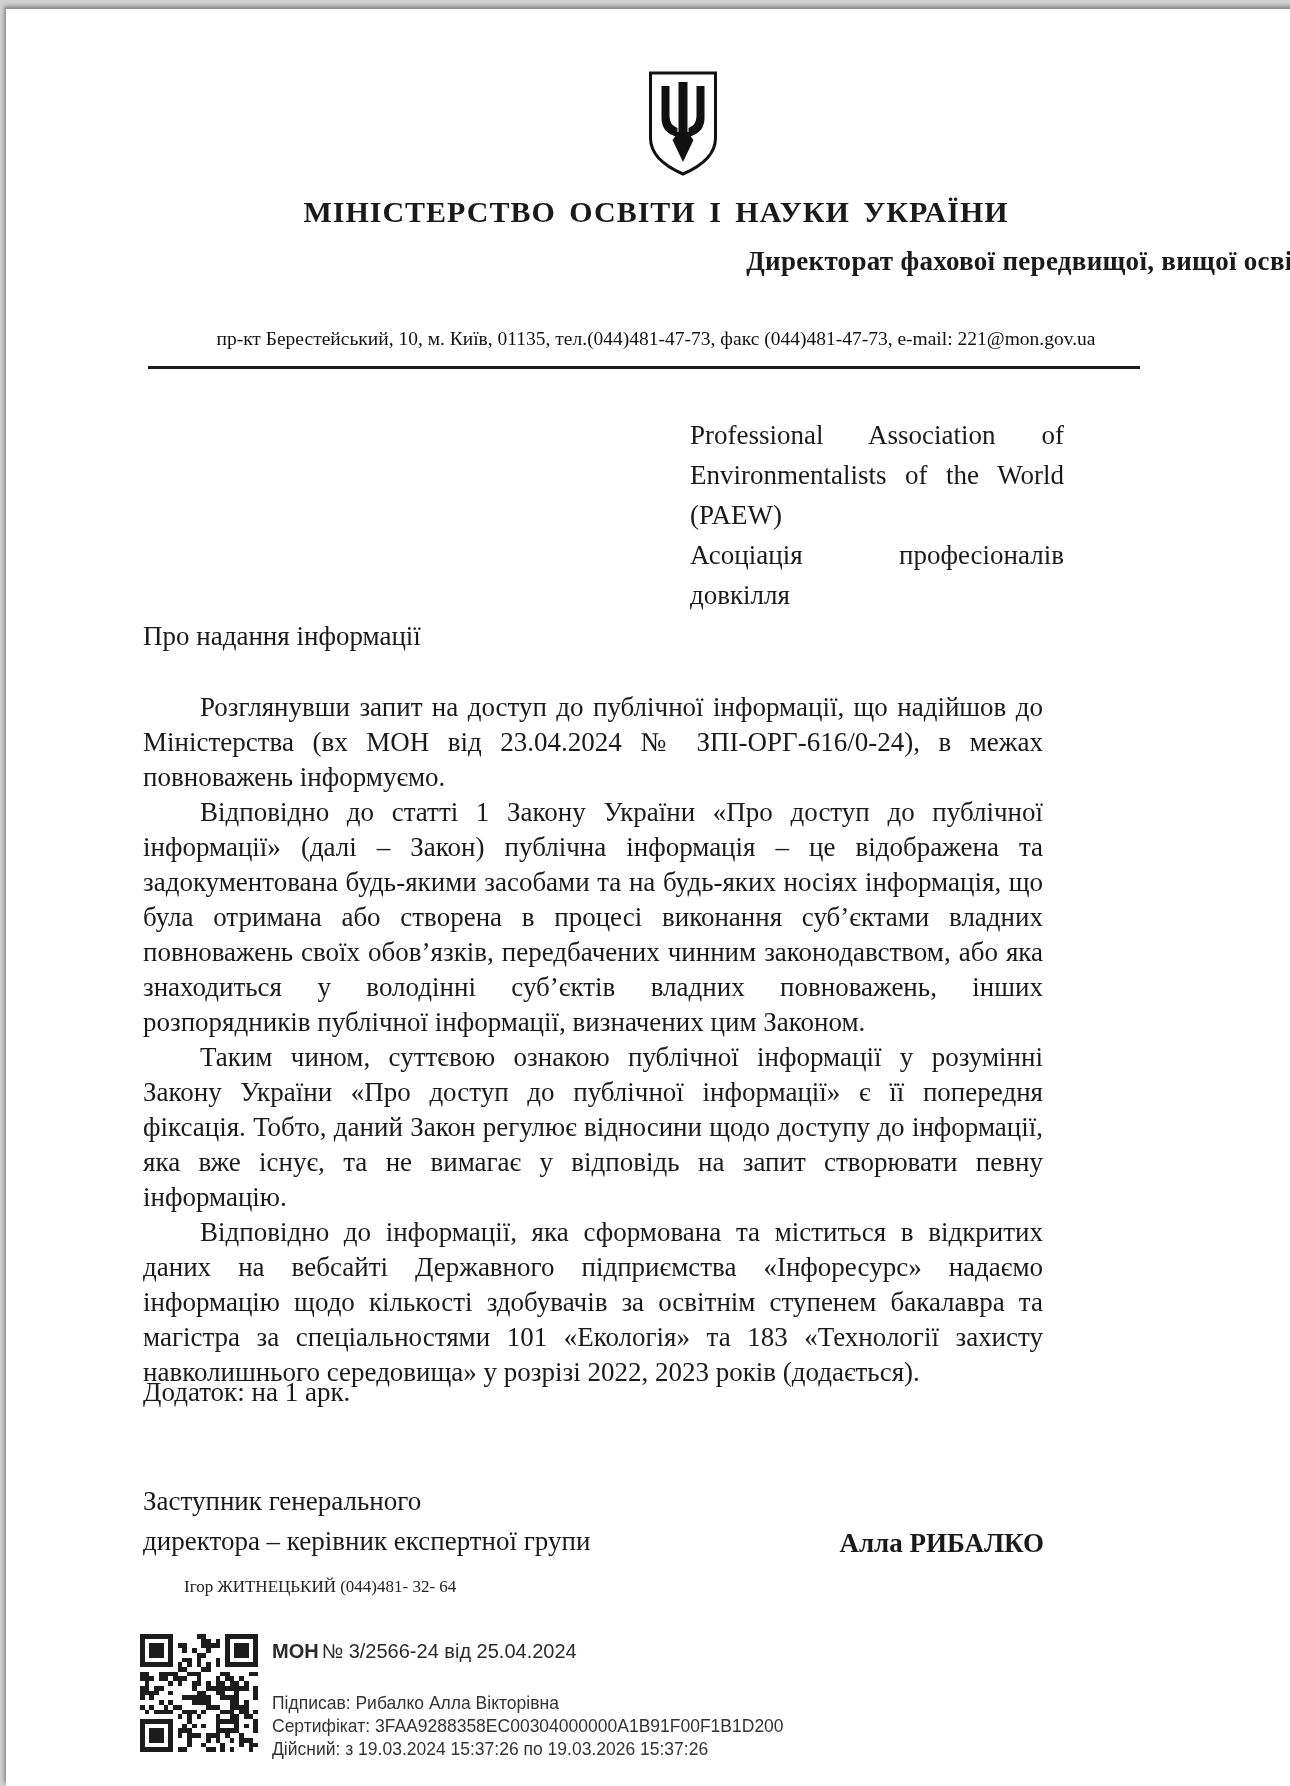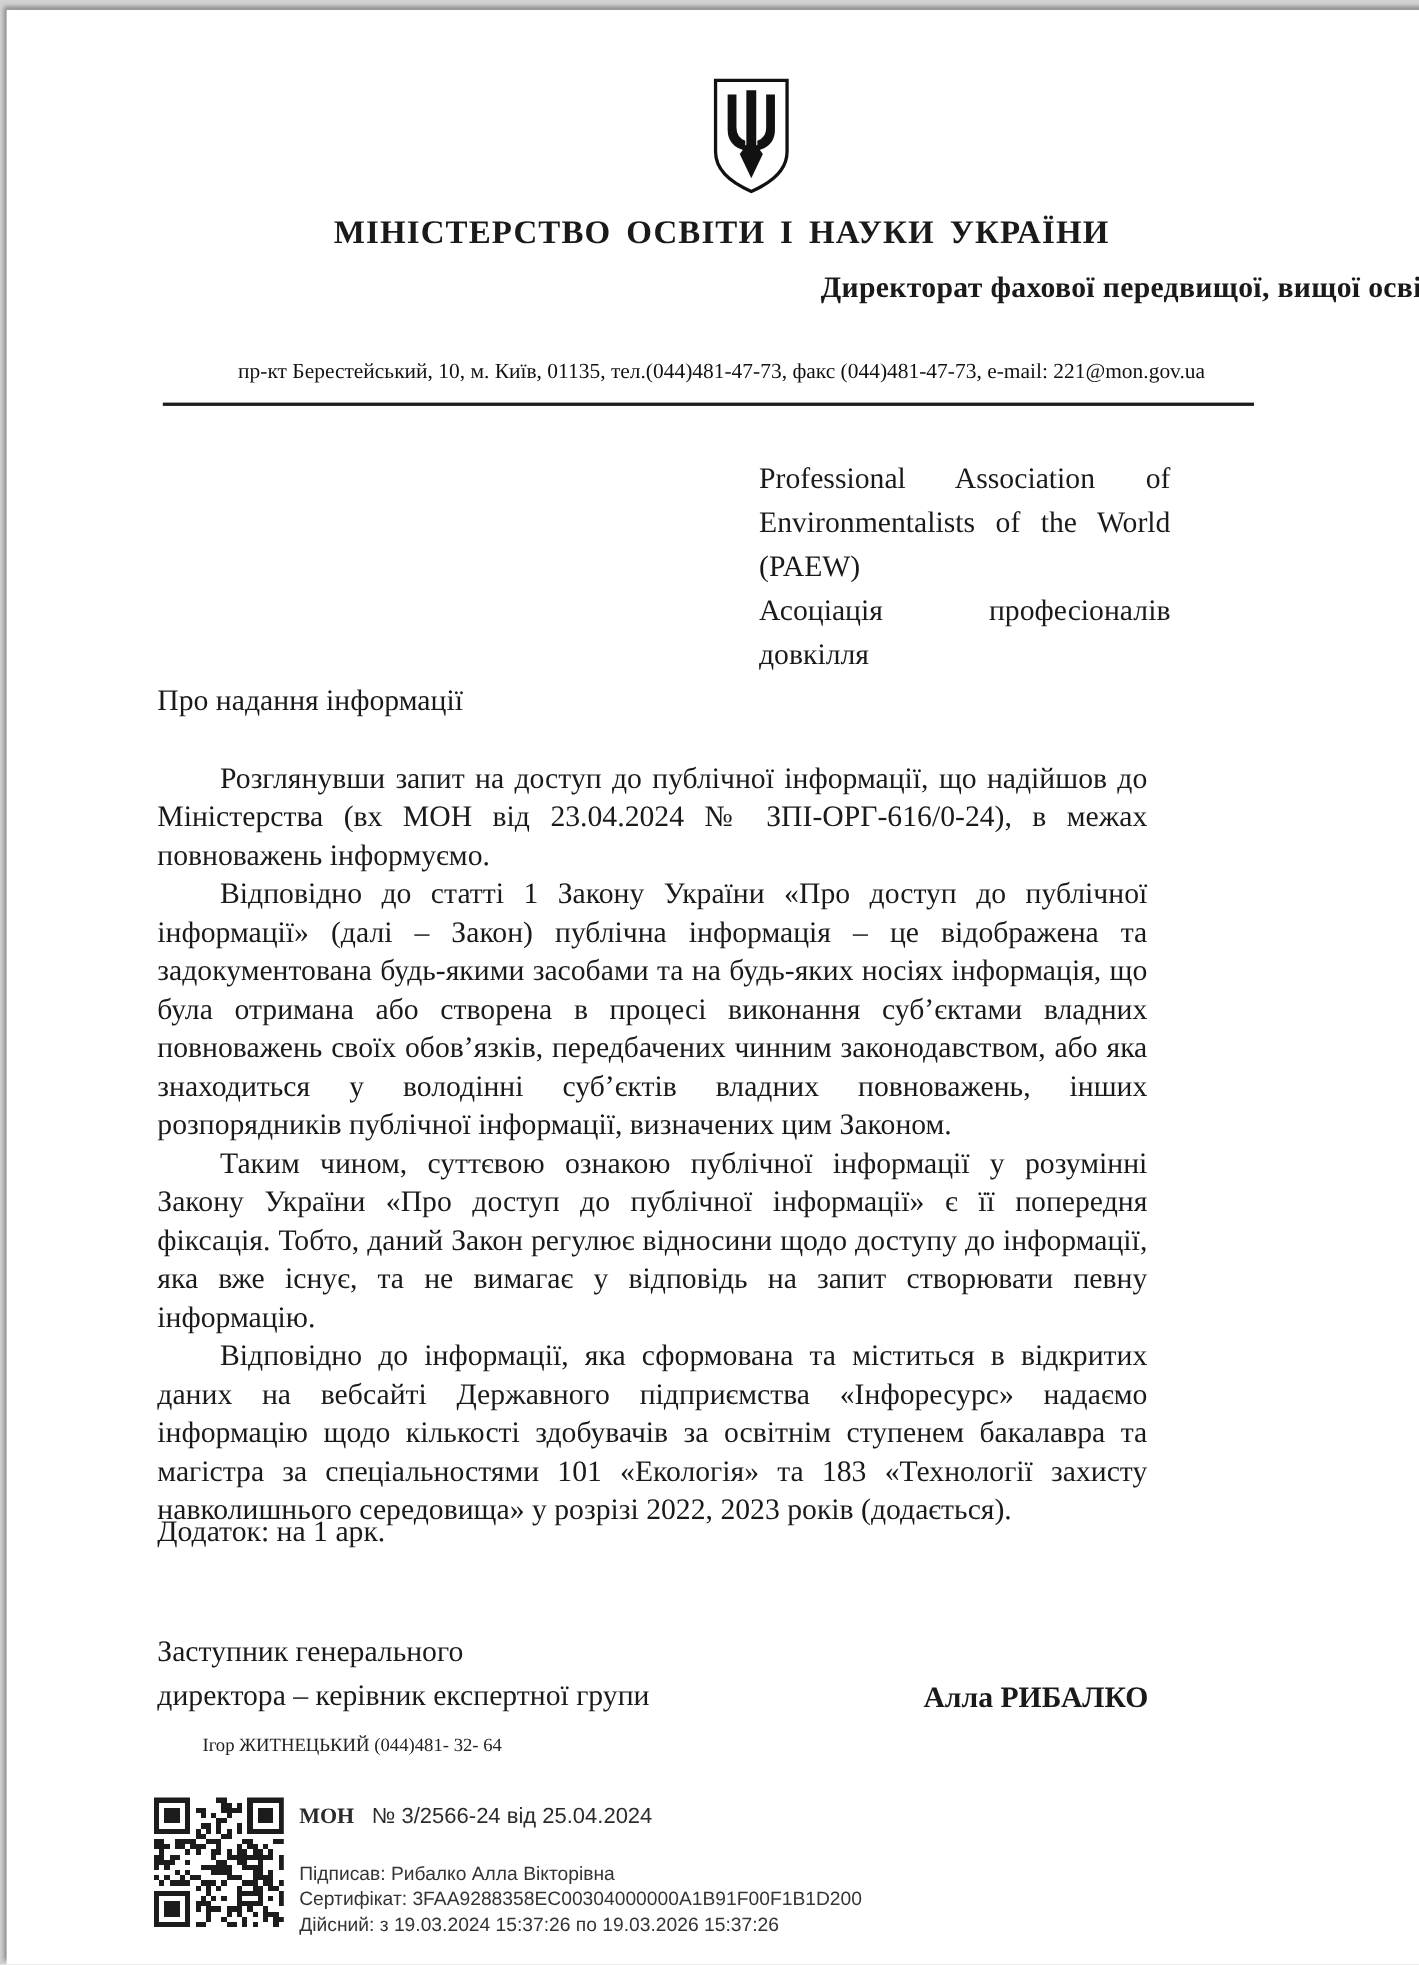--- a/index.html
+++ b/index.html
@@ -54,21 +54,21 @@
     position:absolute;right:0;bottom:2px;
     font-weight:bold;font-size:27px;white-space:nowrap;margin-left:40px;
   }
   .executor{left:140px;top:1568px;font-size:17px;color:#222;margin-left:38px;}
   .footer{left:134px;top:1619px;width:903px;height:150px;}
   .qr{position:absolute;left:0;top:6px;width:118px;height:118px;}
   .reg-number{
     position:absolute;left:132px;top:12px;
     font-family:"Liberation Sans", sans-serif;font-size:20px;color:#2b2b2b;
   }
-  .reg-number .b{font-weight:bold;margin-right:16px;font-family:Liberation Serif, serif;}
+  .reg-number .b{font-weight:bold;margin-right:3px;}
   .reg-lines{
     position:absolute;left:132px;top:64px;
     font-family:"Liberation Sans", sans-serif;font-size:17.5px;
     line-height:23px;color:#333;
   }
   .reg-lines div{margin:0;}
 </style>
 </head>
 <body>
 

